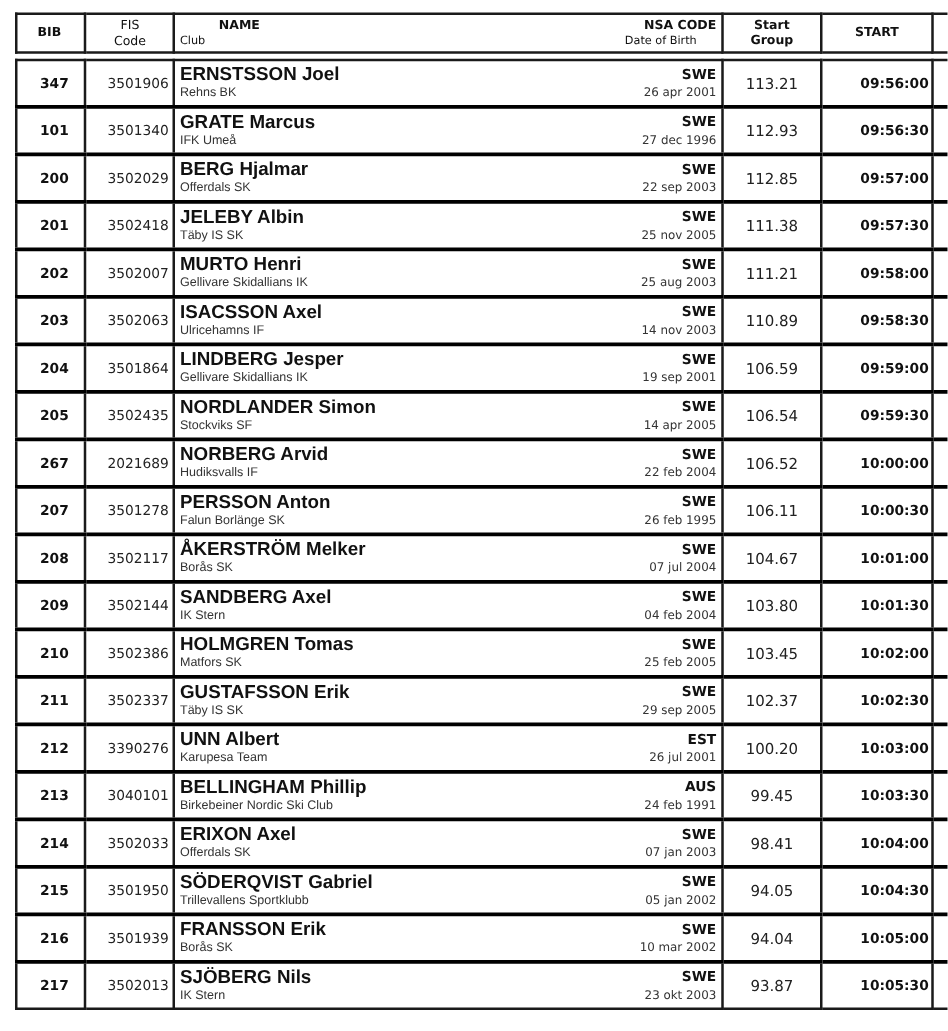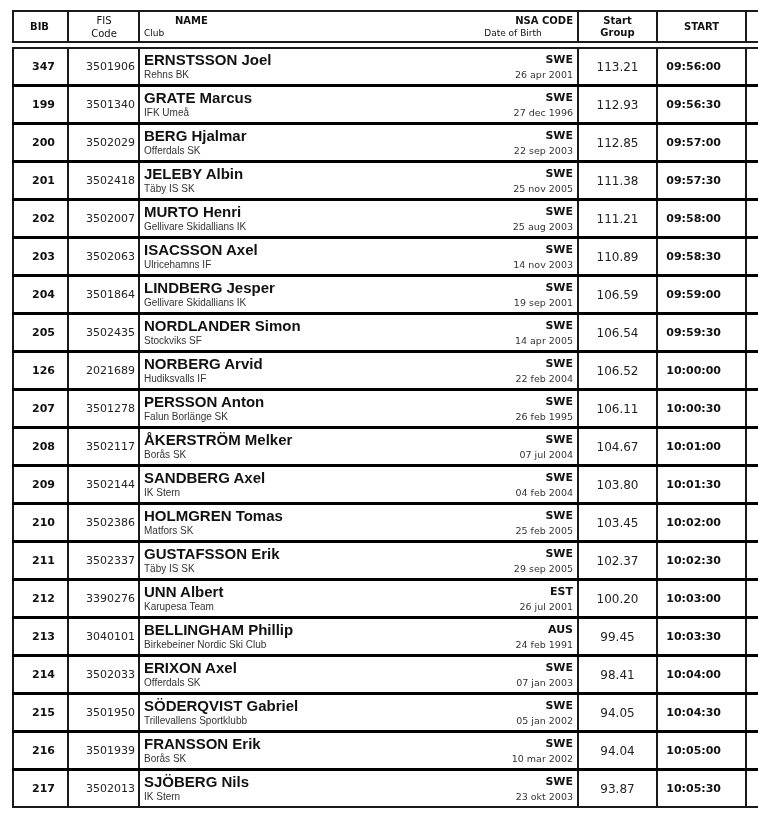--- a/index.html
+++ b/index.html
@@ -12,36 +12,36 @@
     td { border: 2px solid #1a1a1a; padding: 0 4px; vertical-align: middle; overflow: hidden; white-space: nowrap; }
     col.c-bib { width: 55px; } col.c-fis { width: 71px; } col.c-name { width: 439px; }
     col.c-grp { width: 79px; } col.c-start { width: 89px; } col.c-extra { width: 27px; }
     .hdr td { height: 29px; font-family: "DejaVu Sans", sans-serif; }
     .hdr .bib { text-align: center; font-weight: bold; font-size: 10px; padding-right: 6px; }
     .hdr .fis { text-align: center; font-size: 10px; line-height: 13px; padding-right: 3px; }
     .hdr .namecell { padding: 0 4px; }
     .hdr .namewrap { display: flex; justify-content: space-between; align-items: flex-end; }
     .hdr .l1 { font-weight: bold; font-size: 10px; line-height: 13px; padding-left: 31px; }
     .hdr .l2 { font-size: 9px; line-height: 12px; }
-    .hdr .right { text-align: left; }
+    .hdr .right { text-align: center; }
     .hdr .grp { text-align: center; font-weight: bold; font-size: 10px; line-height: 12px; }
     .hdr .start { text-align: center; font-weight: bold; font-size: 10px; }
     .body-table td { height: 35px; }
     .body-table tr.thick td { border-top: 3px solid #000; }
     .body-table tr.first td { border-top: 2px solid #1a1a1a; }
     .bibv { text-align: right; font-weight: bold; font-size: 11px; padding-right: 12px; font-family: "DejaVu Sans", sans-serif; }
     .fisv { text-align: right; font-size: 11px; padding-right: 3px; font-family: "DejaVu Sans", sans-serif; color: #222; }
     .namecell { padding: 0 4px; }
     .nwrap { display: flex; justify-content: space-between; }
     .nm { font-weight: bold; font-size: 15px; line-height: 15px; font-family: "Liberation Sans", sans-serif; }
     .club { font-size: 10px; line-height: 15px; color: #333; font-family: "Liberation Sans", sans-serif; }
     .nsa { text-align: right; font-weight: bold; font-size: 11px; line-height: 15px; font-family: "DejaVu Sans", sans-serif; }
     .dob { text-align: right; font-size: 9.5px; line-height: 15px; color: #333; font-family: "DejaVu Sans", sans-serif; }
     .grpv { text-align: center; font-size: 12px; color: #222; font-family: "DejaVu Sans", sans-serif; }
-    .startv { text-align: right; font-weight: bold; font-size: 11px; padding-right: 24px; font-family: "DejaVu Sans", sans-serif; }
+    .startv { text-align: right; font-weight: bold; font-size: 11px; padding-right: 2px; font-family: "DejaVu Sans", sans-serif; }
   </style>
 </head>
 <body>
 
 <div class="top-strip"></div>
 
 <table class="hdr">
   <colgroup>
       <col class="c-bib">
       <col class="c-fis">
@@ -103,21 +103,21 @@
           <div class="dob">26 apr 2001</div>
         </div>
       </div>
     </td>
     <td class="grpv">113.21</td>
     <td class="startv">09:56:00</td>
     <td></td>
   </tr>
 
   <tr class="thick">
-    <td class="bibv">199</td>
+    <td class="bibv">101</td>
     <td class="fisv">3501340</td>
     <td class="namecell">
       <div class="nwrap">
         <div>
           <div class="nm">GRATE Marcus</div>
           <div class="club">IFK Umeå</div>
         </div>
         <div>
           <div class="nsa">SWE</div>
           <div class="dob">27 dec 1996</div>
@@ -243,21 +243,21 @@
           <div class="dob">14 apr 2005</div>
         </div>
       </div>
     </td>
     <td class="grpv">106.54</td>
     <td class="startv">09:59:30</td>
     <td></td>
   </tr>
 
   <tr class="thick">
-    <td class="bibv">126</td>
+    <td class="bibv">267</td>
     <td class="fisv">2021689</td>
     <td class="namecell">
       <div class="nwrap">
         <div>
           <div class="nm">NORBERG Arvid</div>
           <div class="club">Hudiksvalls IF</div>
         </div>
         <div>
           <div class="nsa">SWE</div>
           <div class="dob">22 feb 2004</div>

